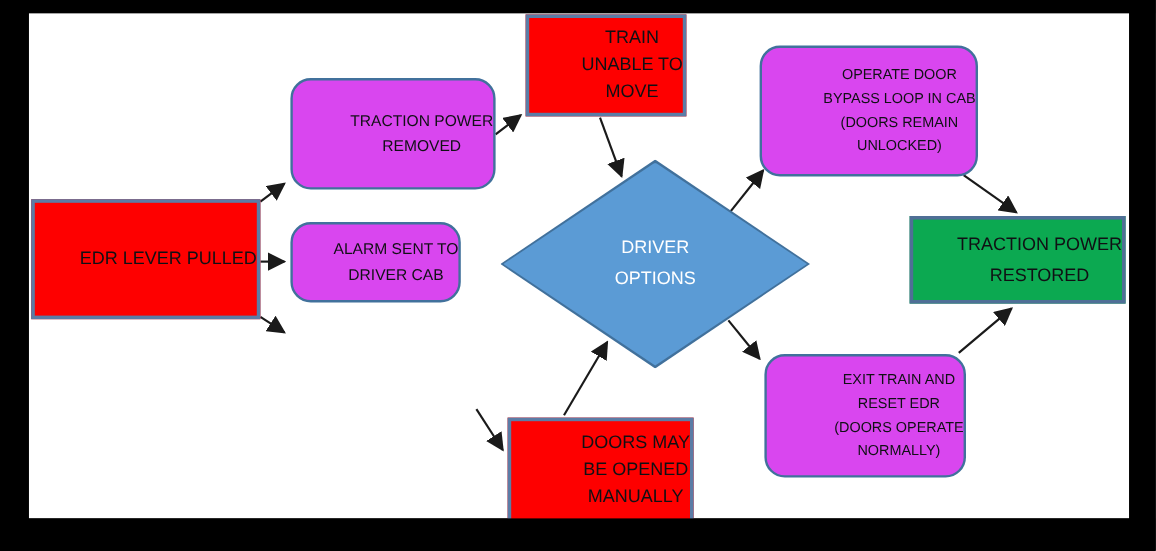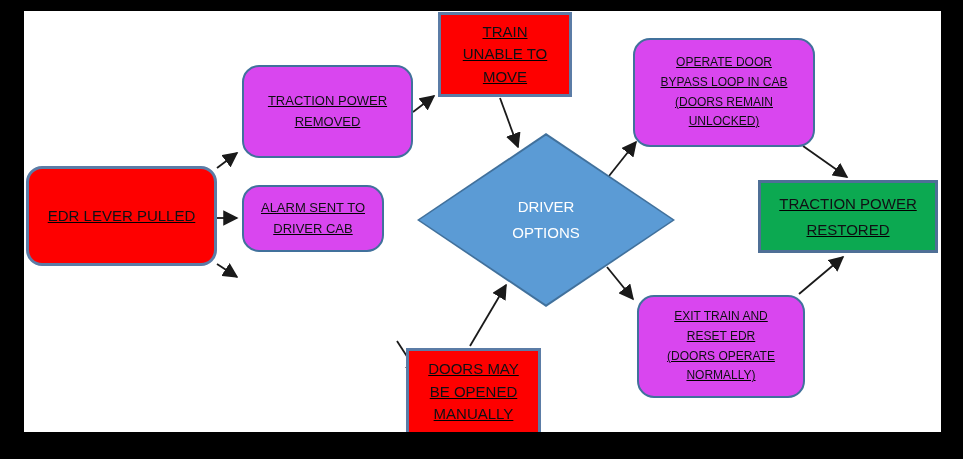--- a/index.html
+++ b/index.html
@@ -24,23 +24,22 @@
     position: absolute;
     left: 0; top: 0;
     width: 963px; height: 459px;
     z-index: 2;
   }
   .node {
     position: absolute;
     z-index: 3;
     display: flex;
     align-items: center;
-    justify-content: center;
+    justify-content: flex-end;
     text-align: center;
-    text-decoration: underline;
   }
   .label {
     white-space: pre-line;
     color: #101014;
     line-height: 1.6;
   }
   .red-box {
     background: #fe0000;
     border: 3px solid #5b7ca6;
   }
@@ -106,21 +105,21 @@
     <line x1="413" y1="112" x2="434" y2="96" stroke="#1a1a1a" stroke-width="1.8" marker-end="url(#ah)"></line>
     <line x1="500" y1="98" x2="518" y2="147" stroke="#1a1a1a" stroke-width="1.8" marker-end="url(#ah)"></line>
     <line x1="397" y1="341" x2="419" y2="375" stroke="#1a1a1a" stroke-width="1.8" marker-end="url(#ah)"></line>
     <line x1="470" y1="346" x2="506" y2="285" stroke="#1a1a1a" stroke-width="1.8" marker-end="url(#ah)"></line>
     <line x1="609" y1="176" x2="636" y2="142" stroke="#1a1a1a" stroke-width="1.8" marker-end="url(#ah)"></line>
     <line x1="607" y1="267" x2="633" y2="299" stroke="#1a1a1a" stroke-width="1.8" marker-end="url(#ah)"></line>
     <line x1="803" y1="146" x2="847" y2="177" stroke="#1a1a1a" stroke-width="1.8" marker-end="url(#ah)"></line>
     <line x1="799" y1="294" x2="843" y2="257" stroke="#1a1a1a" stroke-width="1.8" marker-end="url(#ah)"></line>
   </svg>
 
-  <div class="node red-box" style="left:26px; top:166px; width:191px; height:100px;border-radius:16px;">
+  <div class="node red-box" style="left:26px; top:166px; width:191px; height:100px;">
     <span class="label fs-edr">EDR LEVER PULLED</span>
   </div>
 
   <div class="node blue-round" style="left:242px; top:65px; width:171px; height:93px;">
     <span class="label fs-blue">TRACTION POWER
 REMOVED</span>
   </div>
 
   <div class="node blue-round" style="left:242px; top:185px; width:142px; height:67px;">
     <span class="label fs-blue">ALARM SENT TO
@@ -134,21 +133,21 @@
 MOVE</span>
   </div>
 
   <div class="diamond-outer" style="left:417px; top:133px; width:258px; height:174px;">
     <div class="diamond-inner">
       <span class="label fs-diamond">DRIVER
 OPTIONS</span>
     </div>
   </div>
 
-  <div class="node red-box" style="left:406px; top:348px; width:135px; height:88px;">
+  <div class="node red-box" style="left:423px; top:348px; width:155px; height:88px;">
     <span class="label fs-redsmall">DOORS MAY
 BE OPENED
 MANUALLY</span>
   </div>
 
   <div class="node blue-round" style="left:633px; top:38px; width:182px; height:109px;">
     <span class="label fs-right">OPERATE DOOR
 BYPASS LOOP IN CAB
 (DOORS REMAIN
 UNLOCKED)</span>

